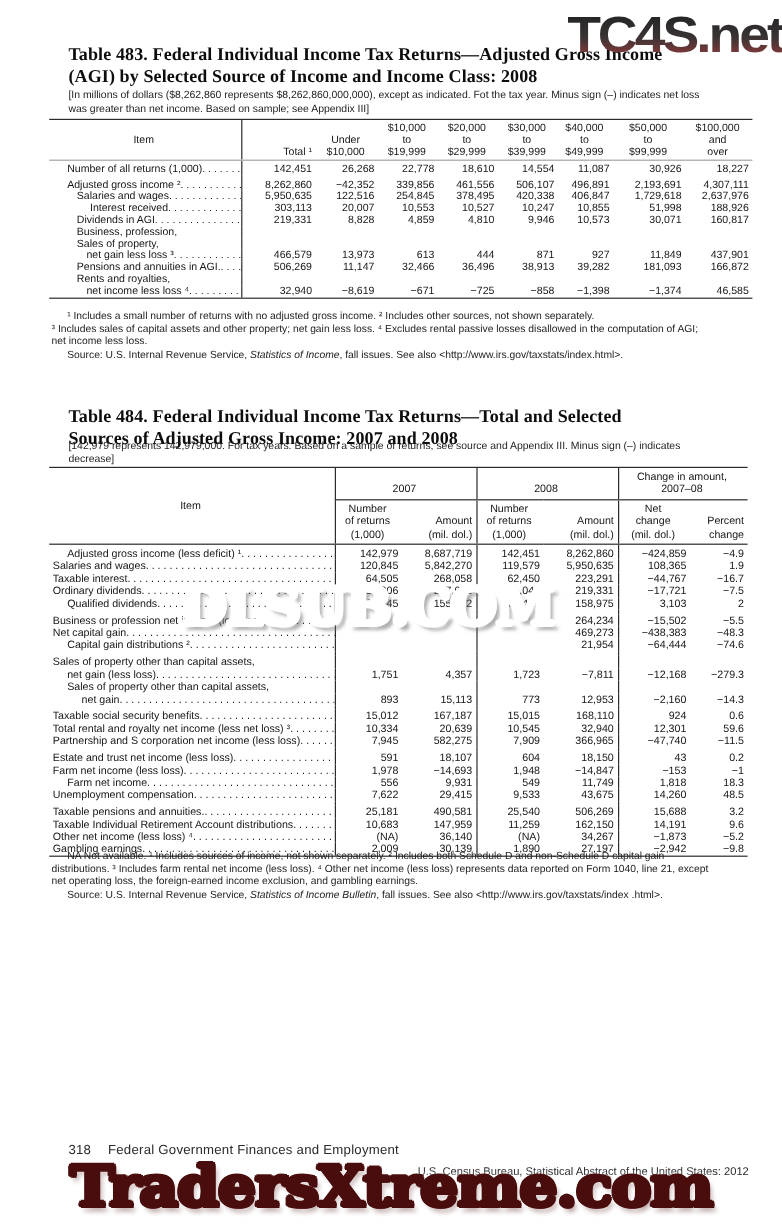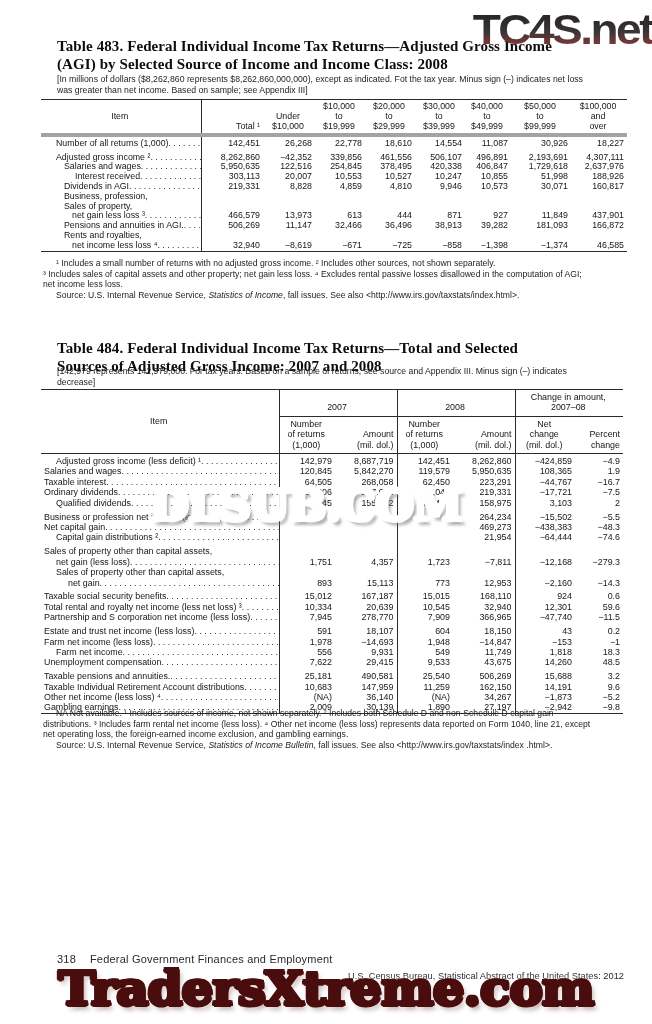--- a/index.html
+++ b/index.html
@@ -10,21 +10,21 @@
   
   .tbl-title{font-family:"Liberation Serif",serif;font-weight:bold;font-size:15px;line-height:17.5px;letter-spacing:.1px;color:#0d0d0d;}
   .tbl-note{font-size:8.7px;line-height:10.6px;color:#1c1c1c;}
 
   
   .tblwrap{border-top:1.4px solid #2b2b2b;border-bottom:1.4px solid #2b2b2b;}
   table{border-collapse:collapse;table-layout:fixed;width:100%;}
   th{font-weight:normal;white-space:pre-line;vertical-align:bottom;text-align:center;padding:2px 2px 2px 0;}
   #t483-table th, #t483-table td{font-size:8.8px;line-height:9.8px;}
   #t484-table th, #t484-table td{font-size:8.9px;line-height:10.4px;}
-  #t483-table thead th{border-bottom:4px solid #a3a3a3;}
+  #t483-table thead th{border-bottom:1px solid #a3a3a3;}
   #t484-table thead th.grp{border-bottom:1px solid #2b2b2b;padding-bottom:3px;}
   #t484-table thead tr.subrow th{border-bottom:1px solid #2b2b2b;padding-bottom:3px;}
   #t484-table thead th.itemhead{border-bottom:1px solid #2b2b2b;}
   th.itemhead{vertical-align:middle;text-align:center;}
   th.th-right{text-align:right;padding-right:3px;}
   .vr{border-left:1px solid #2b2b2b;}
   td{padding:0;vertical-align:bottom;}
   td.num{text-align:right;padding-right:3px;white-space:nowrap;}
   td.lbl{overflow:hidden;}
   #t483-table td.lbl{padding-left:15px;}
@@ -577,21 +577,21 @@
           <td class="num">59.6</td>
         </tr>
         <tr>
           <td class="lbl">
             <div class="lblw">
               <span class="txt" style="padding-left: 0px;">Partnership and S corporation net income (less loss)</span>
               <span class="dots"></span>
             </div>
           </td>
           <td class="num vr">7,945</td>
-          <td class="num">278,770</td>
+          <td class="num">582,275</td>
           <td class="num vr">7,909</td>
           <td class="num">366,965</td>
           <td class="num vr">−47,740</td>
           <td class="num">−11.5</td>
         </tr>
         <tr class="sp">
           <td class="lbl"></td>
           <td class="num vr"></td>
           <td class="num"></td>
           <td class="num vr"></td>

